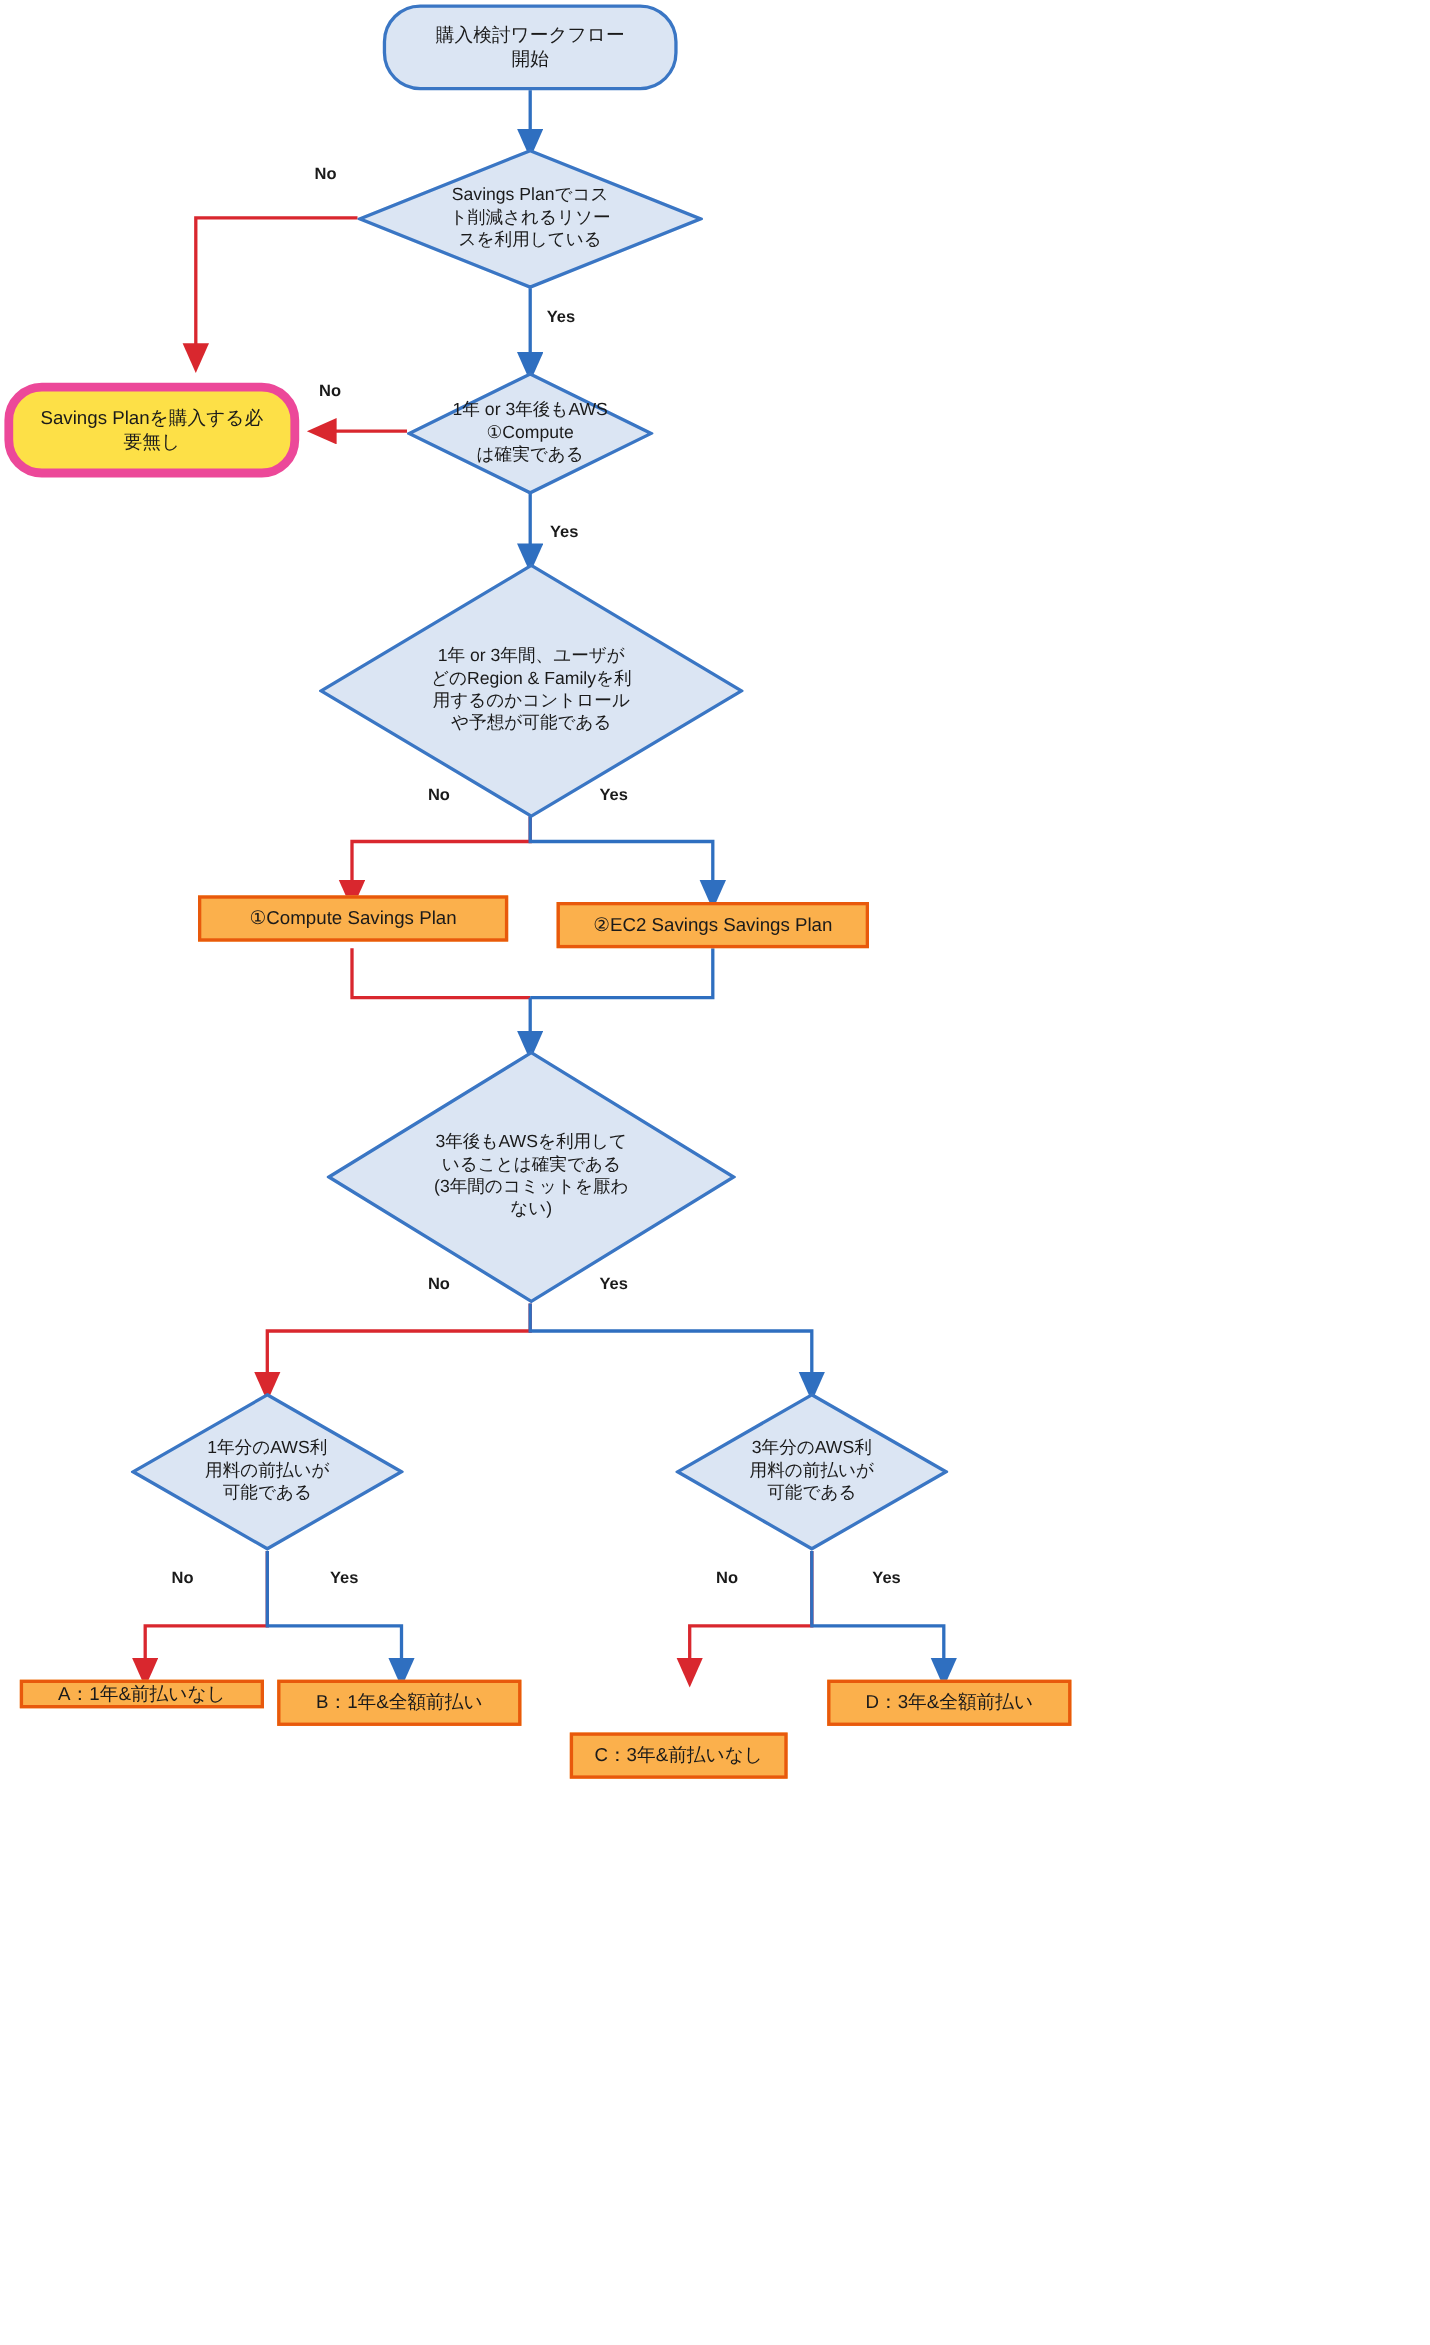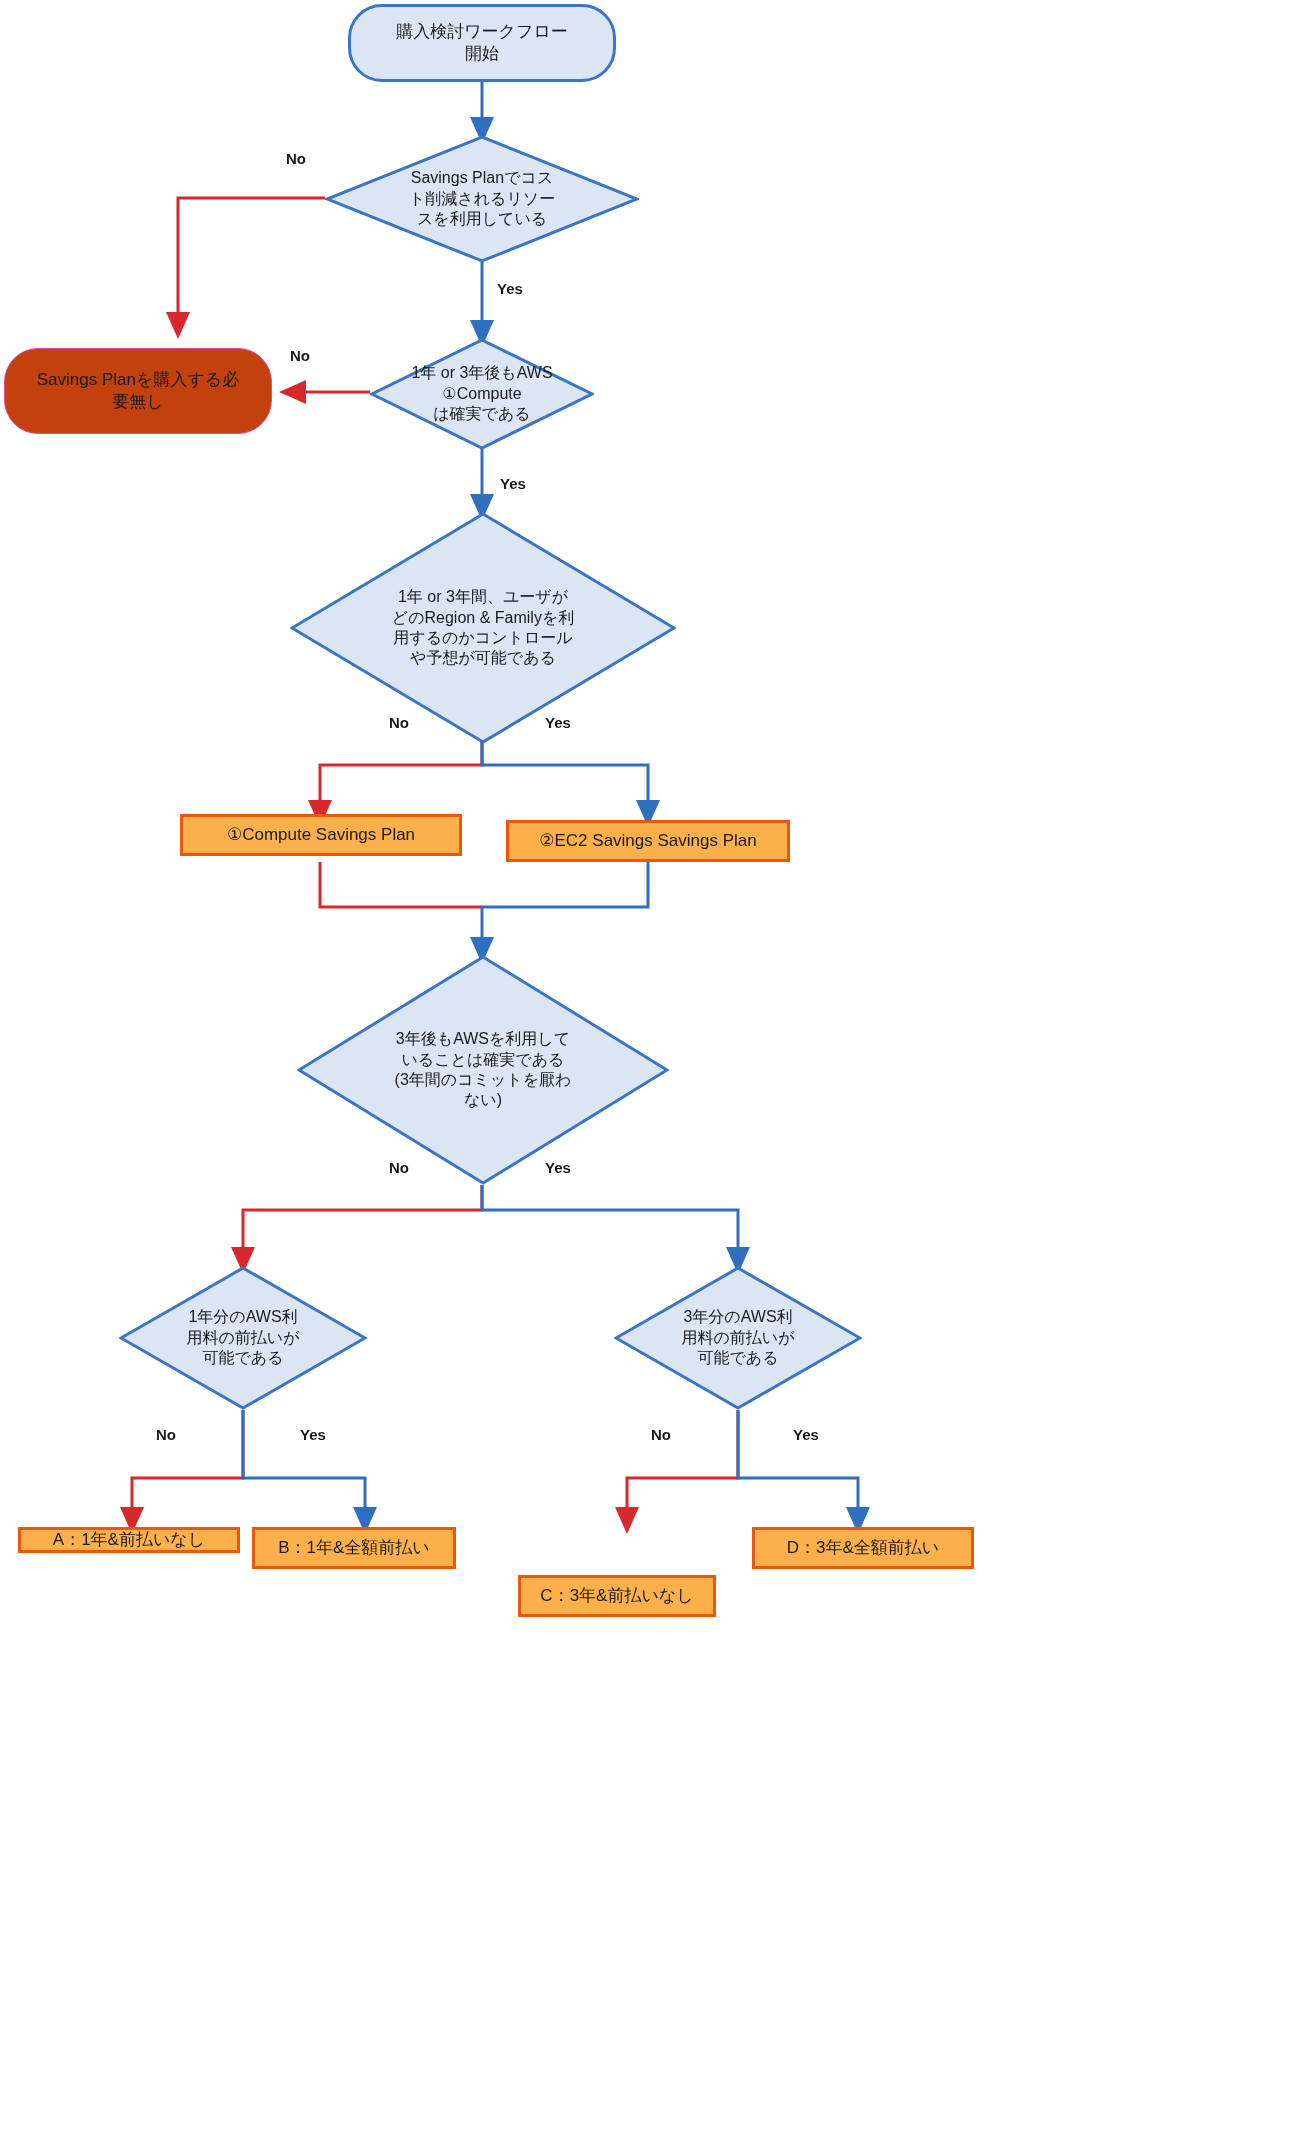--- a/index.html
+++ b/index.html
@@ -10,21 +10,21 @@
 
   .node{position:absolute;box-sizing:border-box;display:flex;align-items:center;
         justify-content:center;text-align:center;z-index:3;}
   .node span{display:block;line-height:1.28;white-space:pre-line;}
 
   
   .term-start{background:#dbe5f3;border:3px solid #3a76c4;border-radius:34px;}
   .term-start span{font-size:17px;color:#1a1a1a;}
 
   
-  .term-pink{background:#c2410c;border:1px solid #ec4899;border-radius:34px;text-align:center;}
+  .term-pink{background:#fde047;border:8px solid #ec4899;border-radius:34px;text-align:center;}
   .term-pink span{font-size:17px;color:#1a1a1a;}
 
   
   .diamond{background:transparent;}
   .diamond .dshape{position:absolute;left:0;top:0;width:100%;height:100%;}
   .diamond span{position:relative;z-index:2;font-size:16px;color:#1a1a1a;}
 
   
   .box-orange{background:#fbb04c;border:3px solid #e8590c;}
   .box-orange span{font-size:17px;color:#1a1a1a;}
@@ -154,21 +154,21 @@
     </svg>
     <span>3年分のAWS利
 用料の前払いが
 可能である</span>
   </div>
 
   <div class="node box-orange box-result" style="left:18px;top:1527px;width:222px;height:26px;">
     <span>A：1年&amp;前払いなし</span>
   </div>
 
-  <div class="node box-orange box-result" style="left:252px;top:1527px;width:204px;height:42px;">
+  <div class="node box-orange box-result" style="left:252px;top:1527px;width:222px;height:42px;">
     <span>B：1年&amp;全額前払い</span>
   </div>
 
   <div class="node box-orange box-result" style="left:518px;top:1575px;width:198px;height:42px;">
     <span>C：3年&amp;前払いなし</span>
   </div>
 
   <div class="node box-orange box-result" style="left:752px;top:1527px;width:222px;height:42px;">
     <span>D：3年&amp;全額前払い</span>
   </div>

